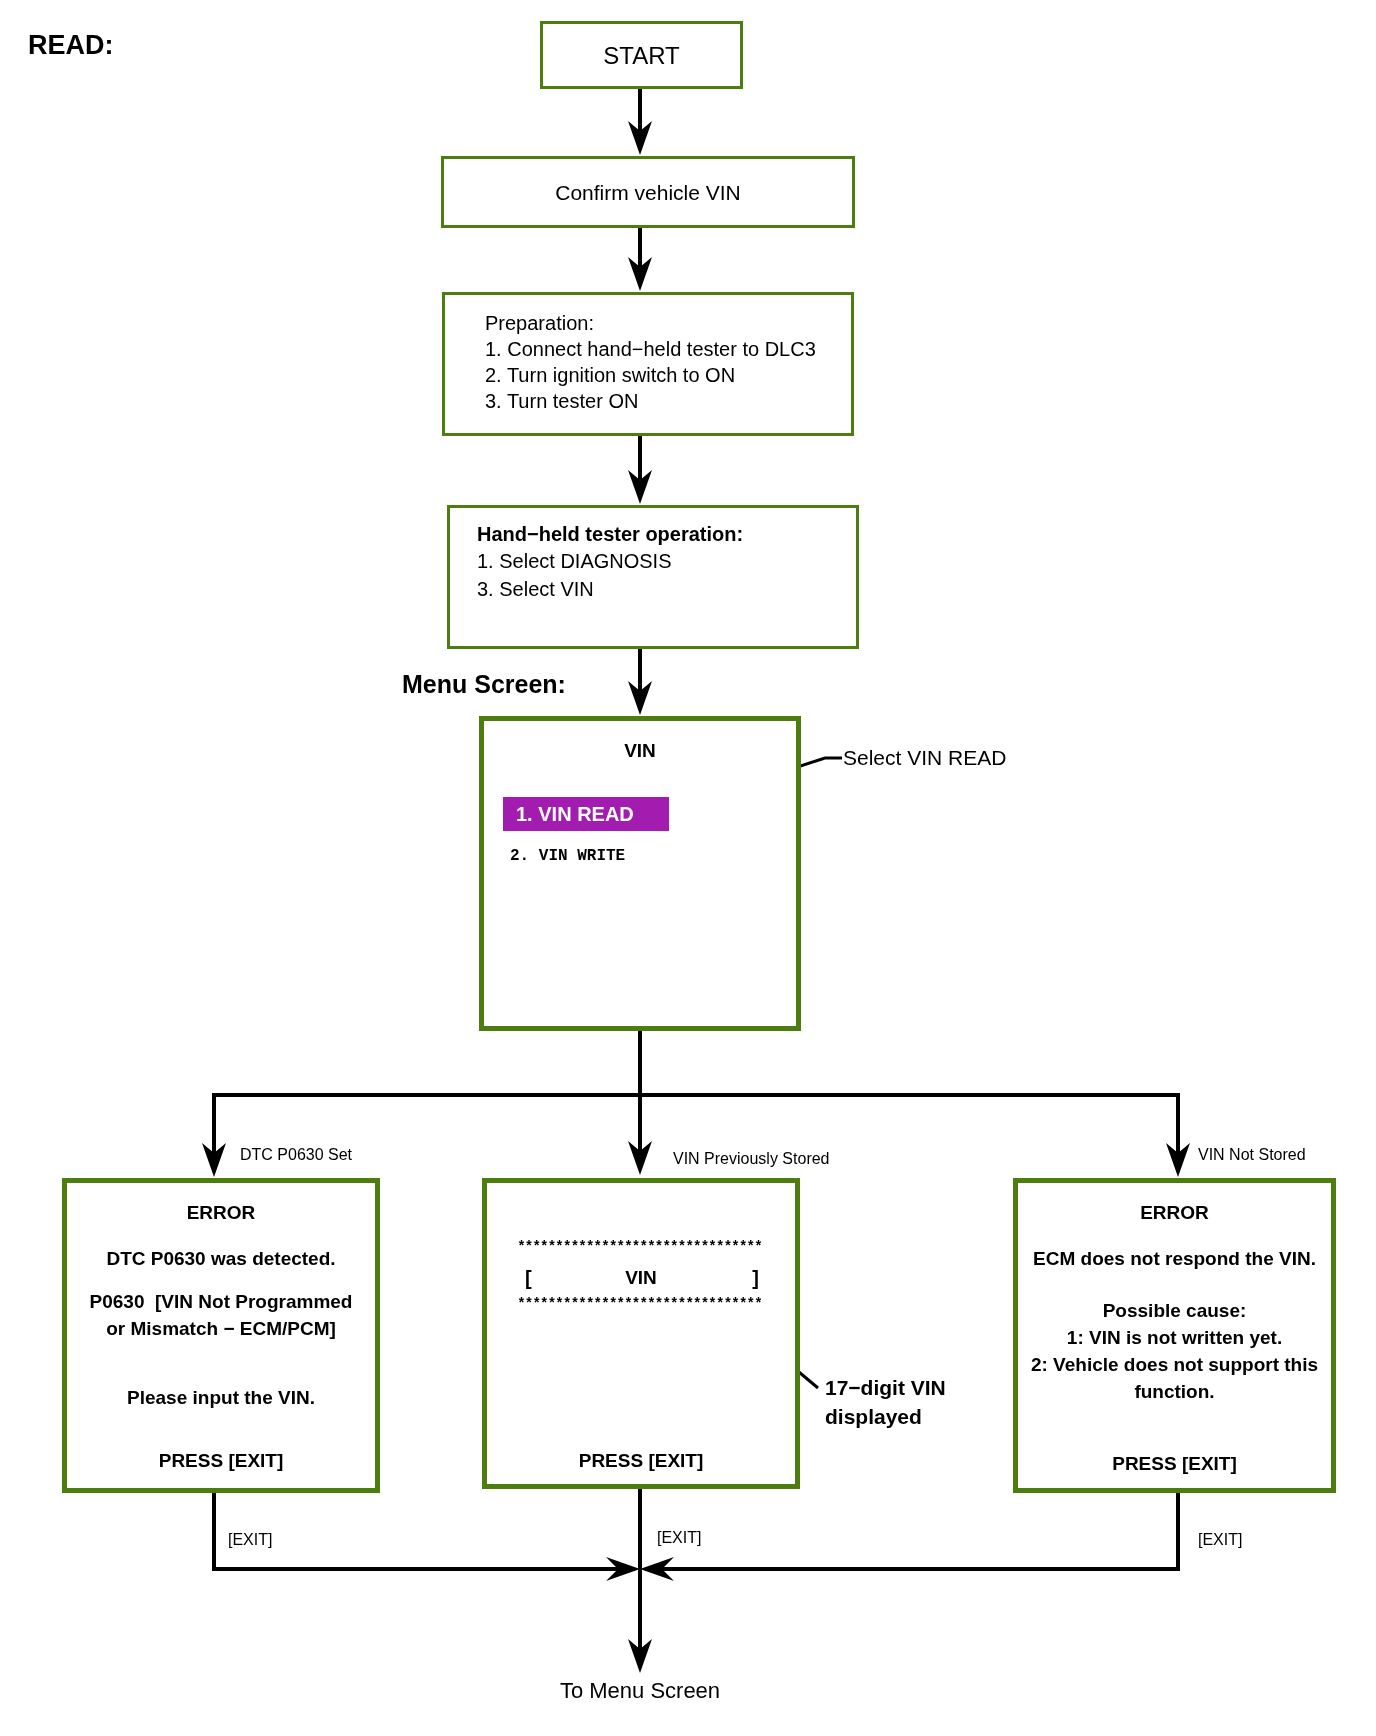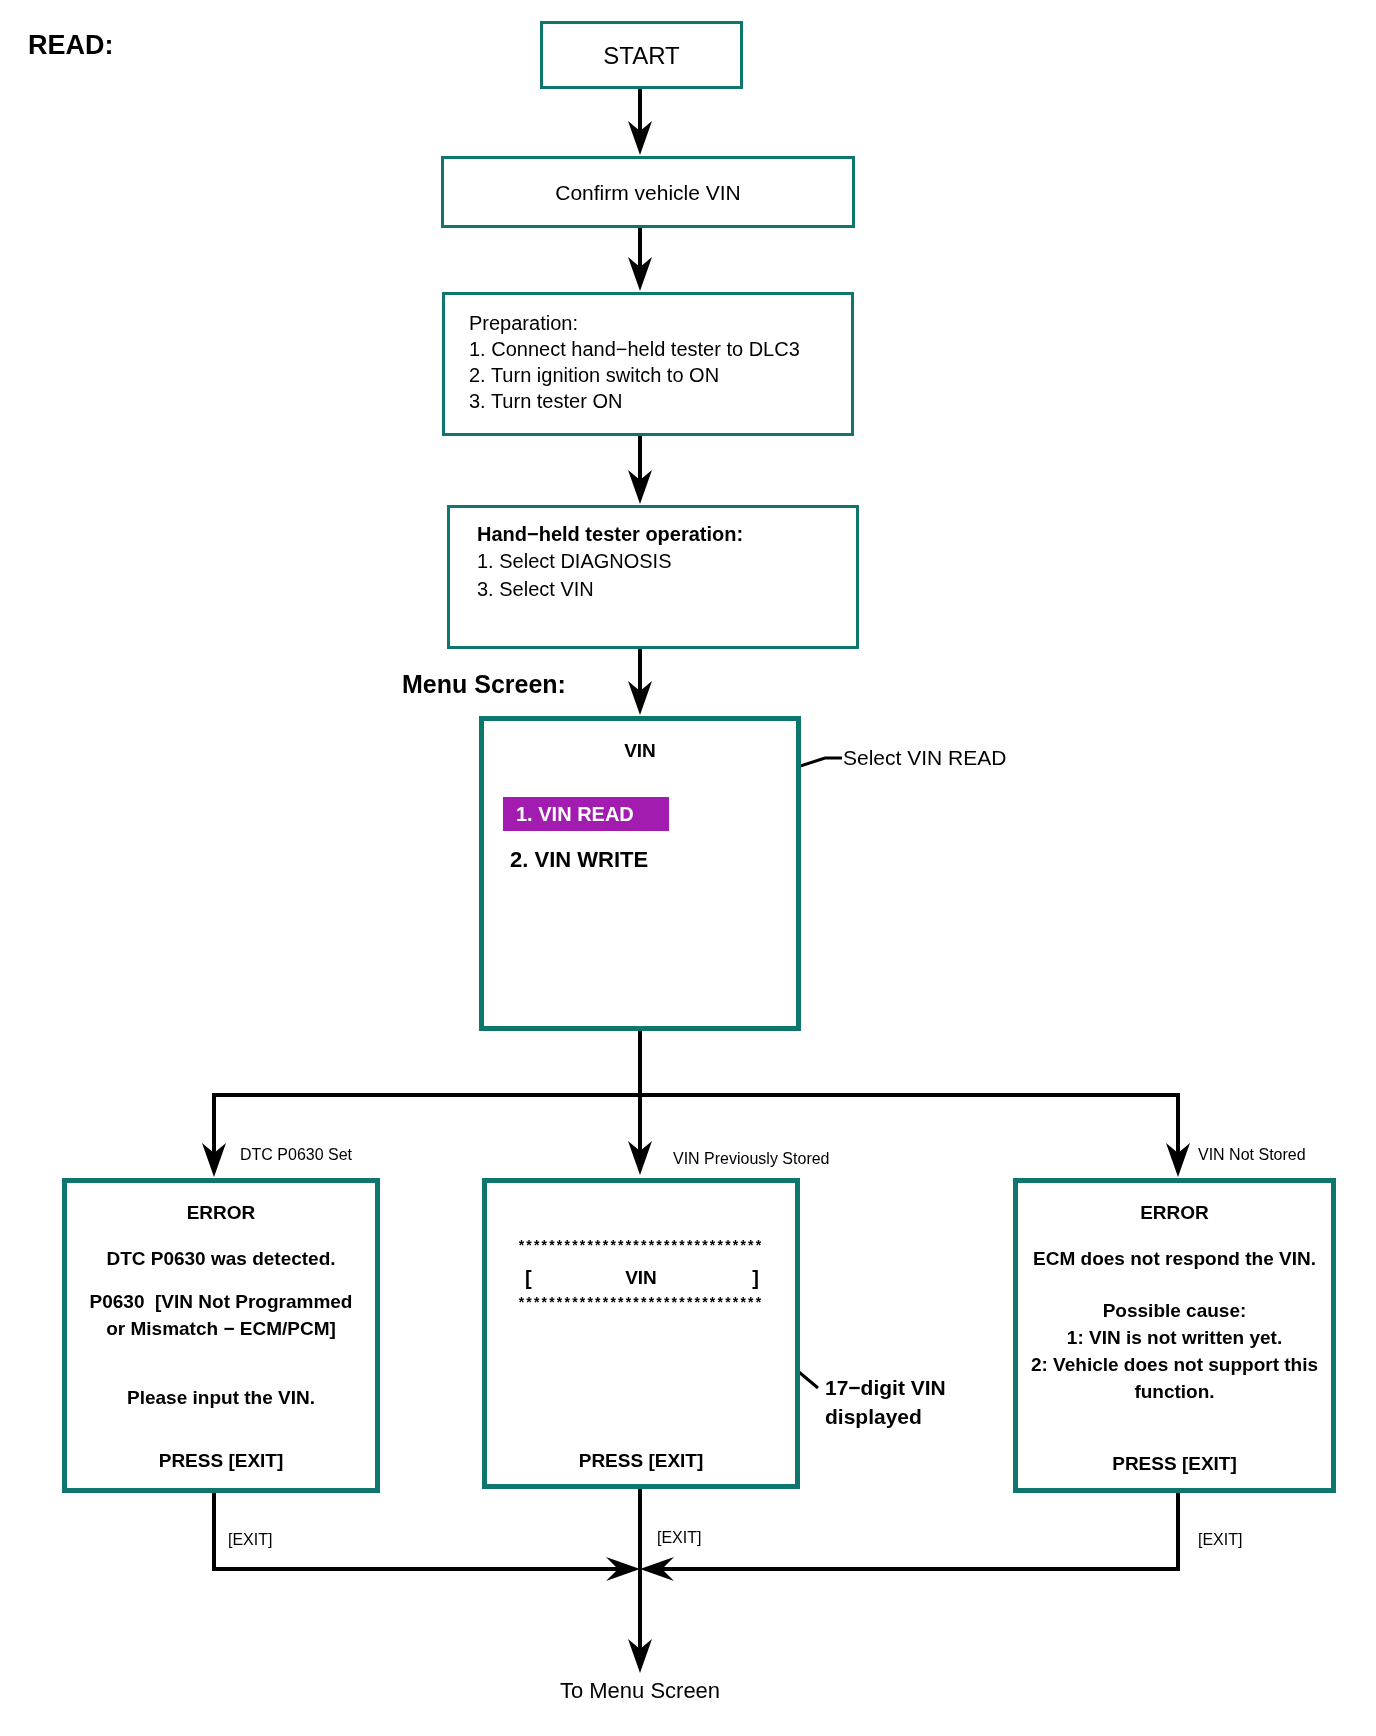--- a/index.html
+++ b/index.html
@@ -1,21 +1,21 @@
 <!DOCTYPE html>
 <html><head>
 <meta charset="utf-8">
 <style>
   html,body{margin:0;padding:0;background:#fff;}
   #canvas{
     position:relative;width:1376px;height:1736px;background:#ffffff;
     font-family:"Liberation Sans",sans-serif;color:#000;overflow:hidden;
   }
   #connectors{position:absolute;left:0;top:0;width:1376px;height:1736px;}
-  .box{position:absolute;border:3px solid #0f766e;background:#fff;box-sizing:border-box;}
+  .box{position:absolute;border:3px solid #4d7c0f;background:#fff;box-sizing:border-box;}
   .screen{border-width:5px;}
   .center-text{display:flex;align-items:center;justify-content:center;text-align:center;}
   .abs{position:absolute;}
   .t21{font-size:21px;line-height:25px;}
   .bold{font-weight:bold;}
   .steps div{font-size:20px;line-height:26px;white-space:pre-wrap;}
   .scr-line{position:absolute;left:0;right:0;text-align:center;font-size:19px;font-weight:bold;white-space:pre-wrap;}
   .free-label{position:absolute;font-size:16px;white-space:nowrap;}
   .stars{font-size:14px;letter-spacing:2.2px;font-weight:bold;overflow:hidden;}
 </style>
@@ -64,41 +64,41 @@
 
   <div class="box center-text" style="left:540px;top:21px;width:203px;height:68px;">
     <span class="t21" style="font-size:24px;">START</span>
   </div>
 
   <div class="box center-text" style="left:441px;top:156px;width:414px;height:72px;">
     <span class="t21">Confirm vehicle VIN</span>
   </div>
 
   <div class="box" style="left:442px;top:292px;width:412px;height:144px;">
-    <div class="steps" style="padding:15px 10px 0 24px;">
+    <div class="steps" style="padding:15px 10px 0 40px;">
       <div>Preparation:</div>
       <div>1. Connect hand−held tester to DLC3</div>
       <div>2. Turn ignition switch to ON</div>
       <div>3. Turn tester ON</div>
     </div>
   </div>
 
   <div class="box" style="left:447px;top:505px;width:412px;height:144px;">
     <div class="steps" style="padding:13px 22px 0 27px;">
       <div class="bold">Hand−held tester operation:</div>
       <div style="line-height:28px;">1. Select DIAGNOSIS</div>
       <div style="line-height:28px;">3. Select VIN</div>
     </div>
   </div>
 
   <div class="box screen" style="left:479px;top:716px;width:322px;height:315px;">
     <div class="scr-line" style="top:19px;">VIN</div>
     <div class="abs" style="left:19px;top:76px;width:166px;height:34px;background:#a21caf;color:#fff;
          font-size:20px;font-weight:bold;line-height:34px;padding-left:13px;box-sizing:border-box;">1. VIN READ</div>
-    <div class="abs bold" style="left:26px;top:126px;font-size:22px;">2. VIN WRITE</div>
+    <div class="abs bold" style="left:26px;top:126px;font-size:16px;font-family:Liberation Mono, monospace;">2. VIN WRITE</div>
   </div>
   <div class="free-label" style="left:843px;top:746px;font-size:21px;">Select VIN READ</div>
 
   <div class="free-label" style="left:240px;top:1146px;">DTC P0630 Set</div>
   <div class="free-label" style="left:673px;top:1150px;text-align:right;">VIN Previously Stored</div>
   <div class="free-label" style="left:1198px;top:1146px;">VIN Not Stored</div>
 
   <div class="box screen" style="left:62px;top:1178px;width:318px;height:315px;">
     <div class="scr-line" style="top:19px;">ERROR</div>
     <div class="scr-line" style="top:65px;">DTC P0630 was detected.</div>

